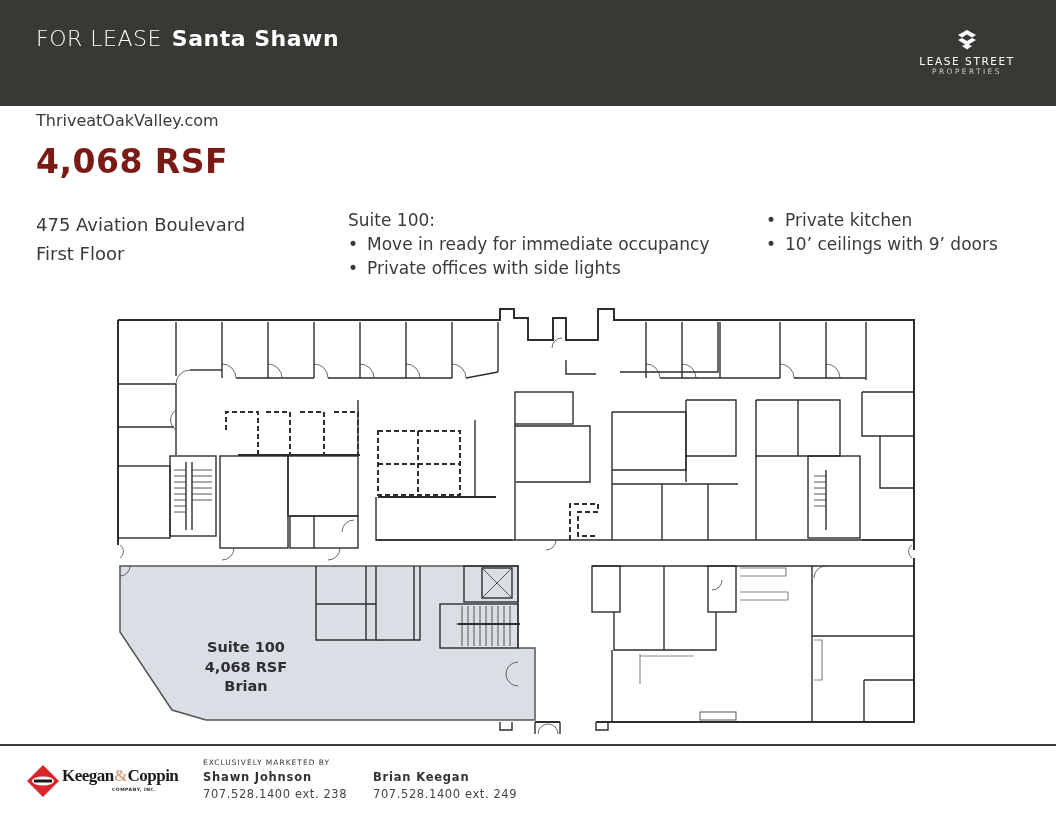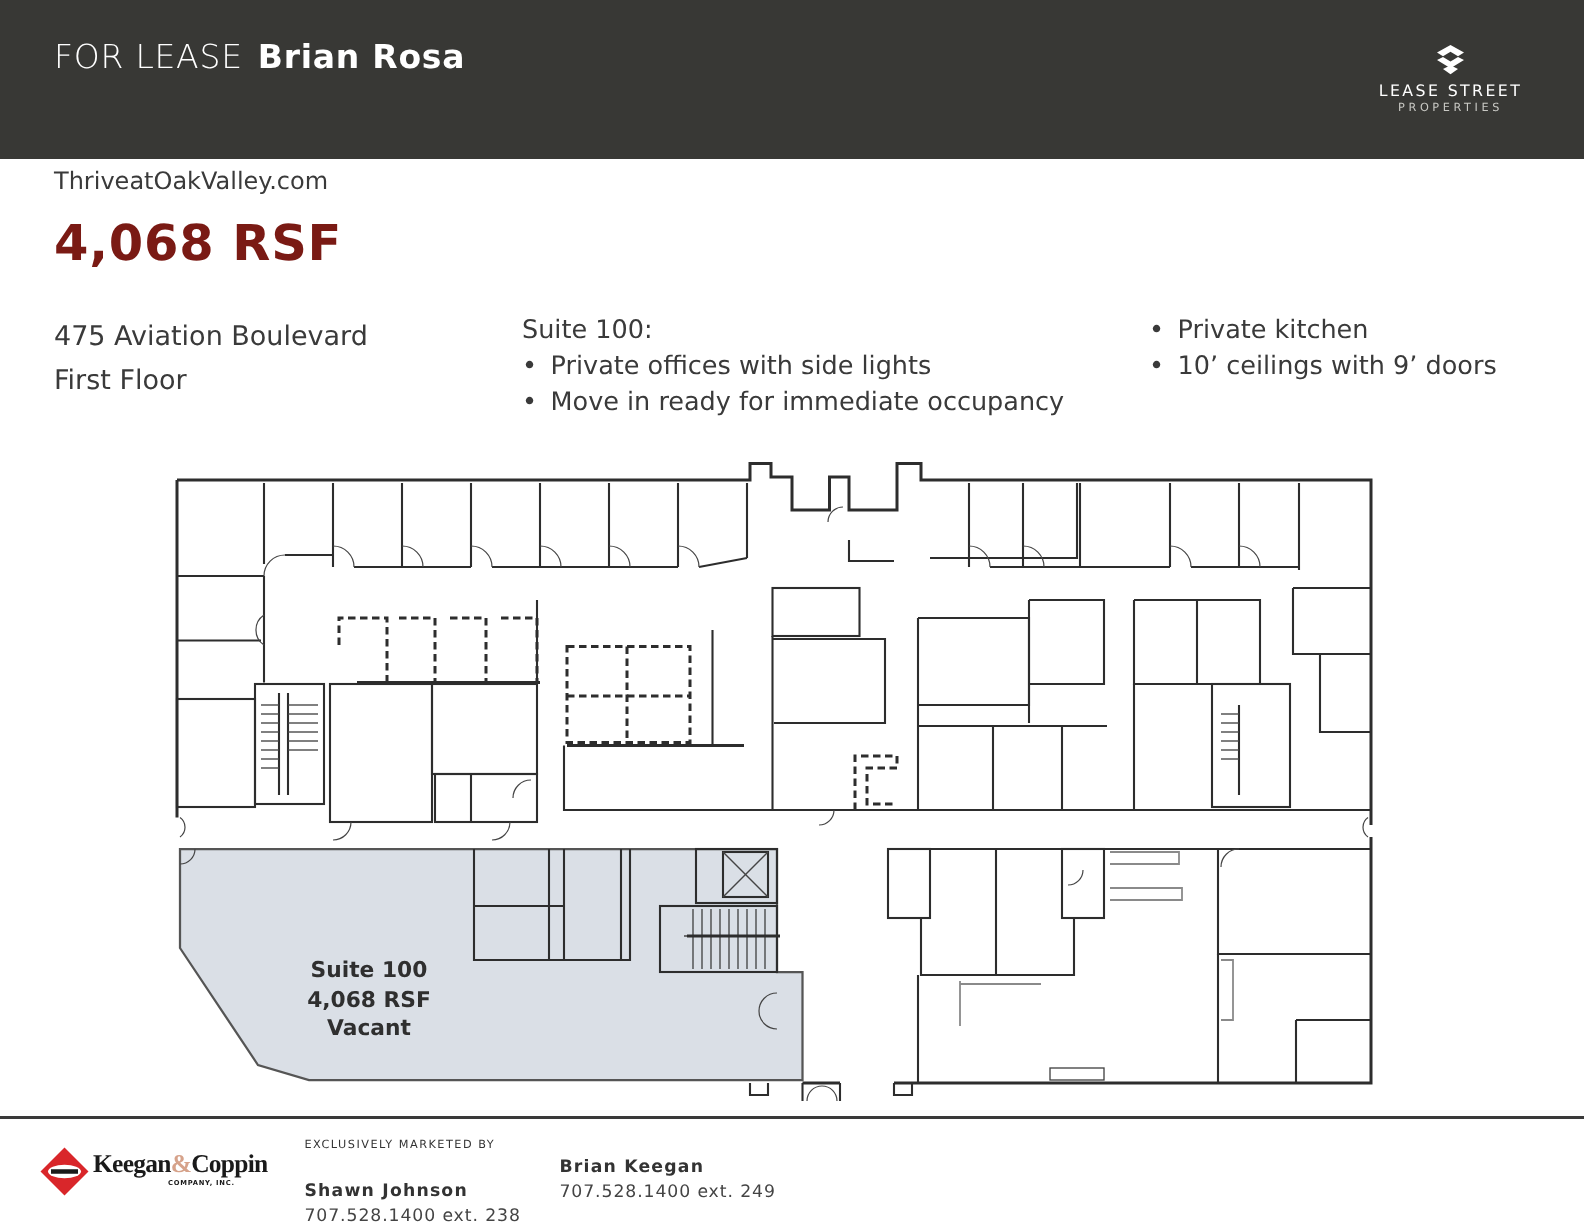--- a/index.html
+++ b/index.html
@@ -41,29 +41,29 @@
   .kc-logo { position: absolute; left: 24px; top: 762px; width: 150px; height: 38px; }
   .kc-logo .diamond { position: absolute; left: 2px; top: 2px; width: 34px; height: 34px; }
   .kc-logo .kname { position: absolute; left: 38px; top: 4px; font-family: "Liberation Serif", "DejaVu Serif", serif; font-size: 17px; font-weight: bold; color: #1a1a1a; letter-spacing: -0.5px; white-space: nowrap; text-align: center; }
   .kc-logo .kname .amp { color: #d6a28a; }
   .kc-logo .ksub { position: absolute; left: 88px; top: 25px; font-size: 4.5px; font-weight: bold; letter-spacing: 0.5px; color: #1a1a1a; white-space: nowrap; }
 
   .marketed { position: absolute; left: 203px; top: 758px; font-size: 7.5px; letter-spacing: 1px; color: #333; white-space: nowrap; }
   .agent { position: absolute; top: 770px; white-space: nowrap; }
   .agent .nm { font-size: 11.5px; font-weight: bold; letter-spacing: 0.8px; color: #333; }
   .agent .ph { font-size: 11.5px; letter-spacing: 0.6px; color: #444; margin-top: 3px; }
-  .agent.a1 { left: 203px; margin-top: 16px; }
+  .agent.a1 { left: 203px; }
   .agent.a2 { left: 373px; }
 </style>
 </head>
 <body>
 
 <div class="header">
   <div class="line1">
-    <span class="lease">FOR LEASE</span><span class="city">Brian Rosa</span>
+    <span class="lease">FOR LEASE</span><span class="city">Santa Shawn</span>
   </div>
 
   <div class="brand">
     <svg width="22" height="20" viewBox="0 0 22 20">
       <polygon points="11,0 20,5 16,7.5 11,4.5 6,7.5 2,5" fill="#ffffff"></polygon>
       <polygon points="2,10 6,8 11,11 16,8 20,10 11,15.5" fill="#ffffff"></polygon>
       <polygon points="6,16 11,13.5 16,16 11,19.5" fill="#ffffff"></polygon>
     </svg>
     <div class="b1">LEASE STREET</div>
     <div class="b2">PROPERTIES</div>
@@ -72,22 +72,22 @@
 
 <div class="website">ThriveatOakValley.com</div>
 <div class="rsf">4,068 RSF</div>
 <div class="addr">
   <div>475 Aviation Boulevard</div>
   <div>First Floor</div>
 </div>
 
 <div class="features col1">
   <div>Suite 100:</div>
+  <div class="bullet">Move in ready for immediate occupancy</div>
   <div class="bullet">Private offices with side lights</div>
-  <div class="bullet">Move in ready for immediate occupancy</div>
 </div>
 <div class="features col2">
   <div class="bullet">Private kitchen</div>
   <div class="bullet">10’ ceilings with 9’ doors</div>
 </div>
 
 <svg class="plan" viewBox="0 0 1056 816">
 
   <polygon points="120,566 518,566 518,648 535,648 535,720 206,720 172,710 120,632" fill="#dadfe6" stroke="#555" stroke-width="1.5" style="pointer-events:auto"></polygon>
 
@@ -281,21 +281,21 @@
     <polyline class="wall2" points="560,722 560,734"></polyline>
     <polyline class="wall2" points="535,722 535,734"></polyline>
     <path class="door" d="M538,734 A10,10 0 0 1 548,724"></path>
     <path class="door" d="M558,734 A10,10 0 0 0 548,724"></path>
   </g>
 </svg>
 
 <div class="suite-label">
   <div>Suite 100</div>
   <div>4,068 RSF</div>
-  <div>Vacant</div>
+  <div>Brian</div>
 </div>
 
 <div class="footer-rule"></div>
 
 <div class="kc-logo">
   <svg class="diamond" viewBox="0 0 34 34">
     <polygon points="17,1 33,17 17,33 1,17" fill="#d9262a"></polygon>
     <ellipse cx="17" cy="17" rx="11" ry="4.5" fill="#ffffff"></ellipse>
     <rect x="8" y="15.5" width="18" height="3" fill="#1a1a1a"></rect>
   </svg>

